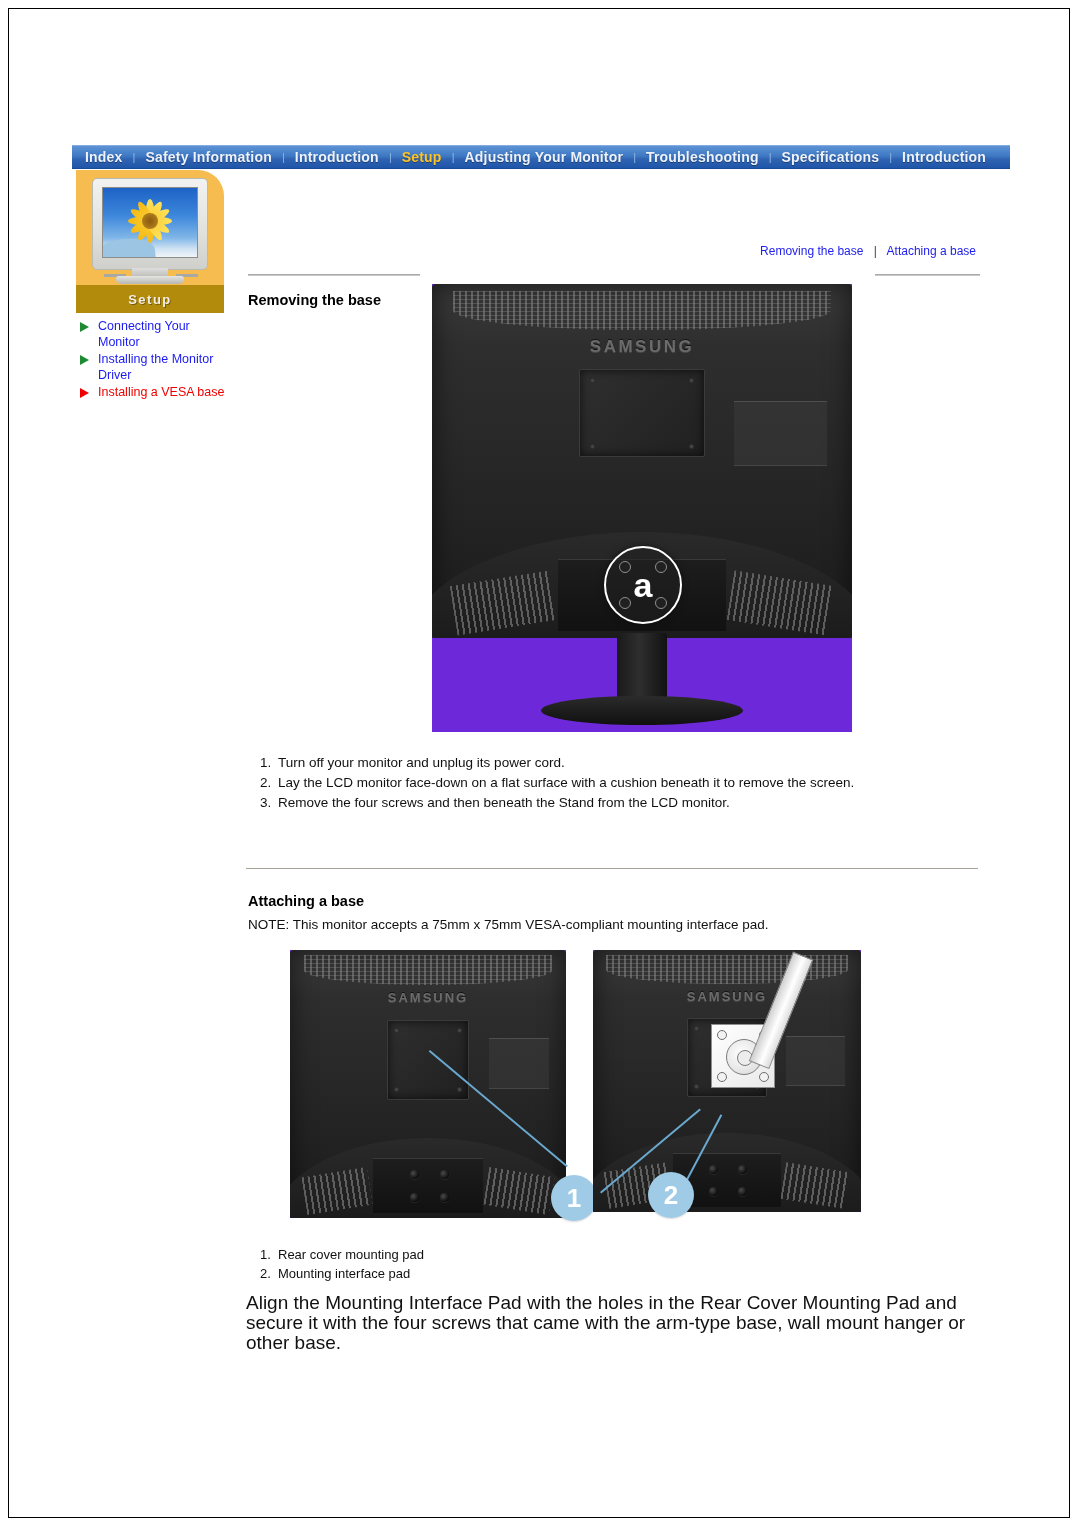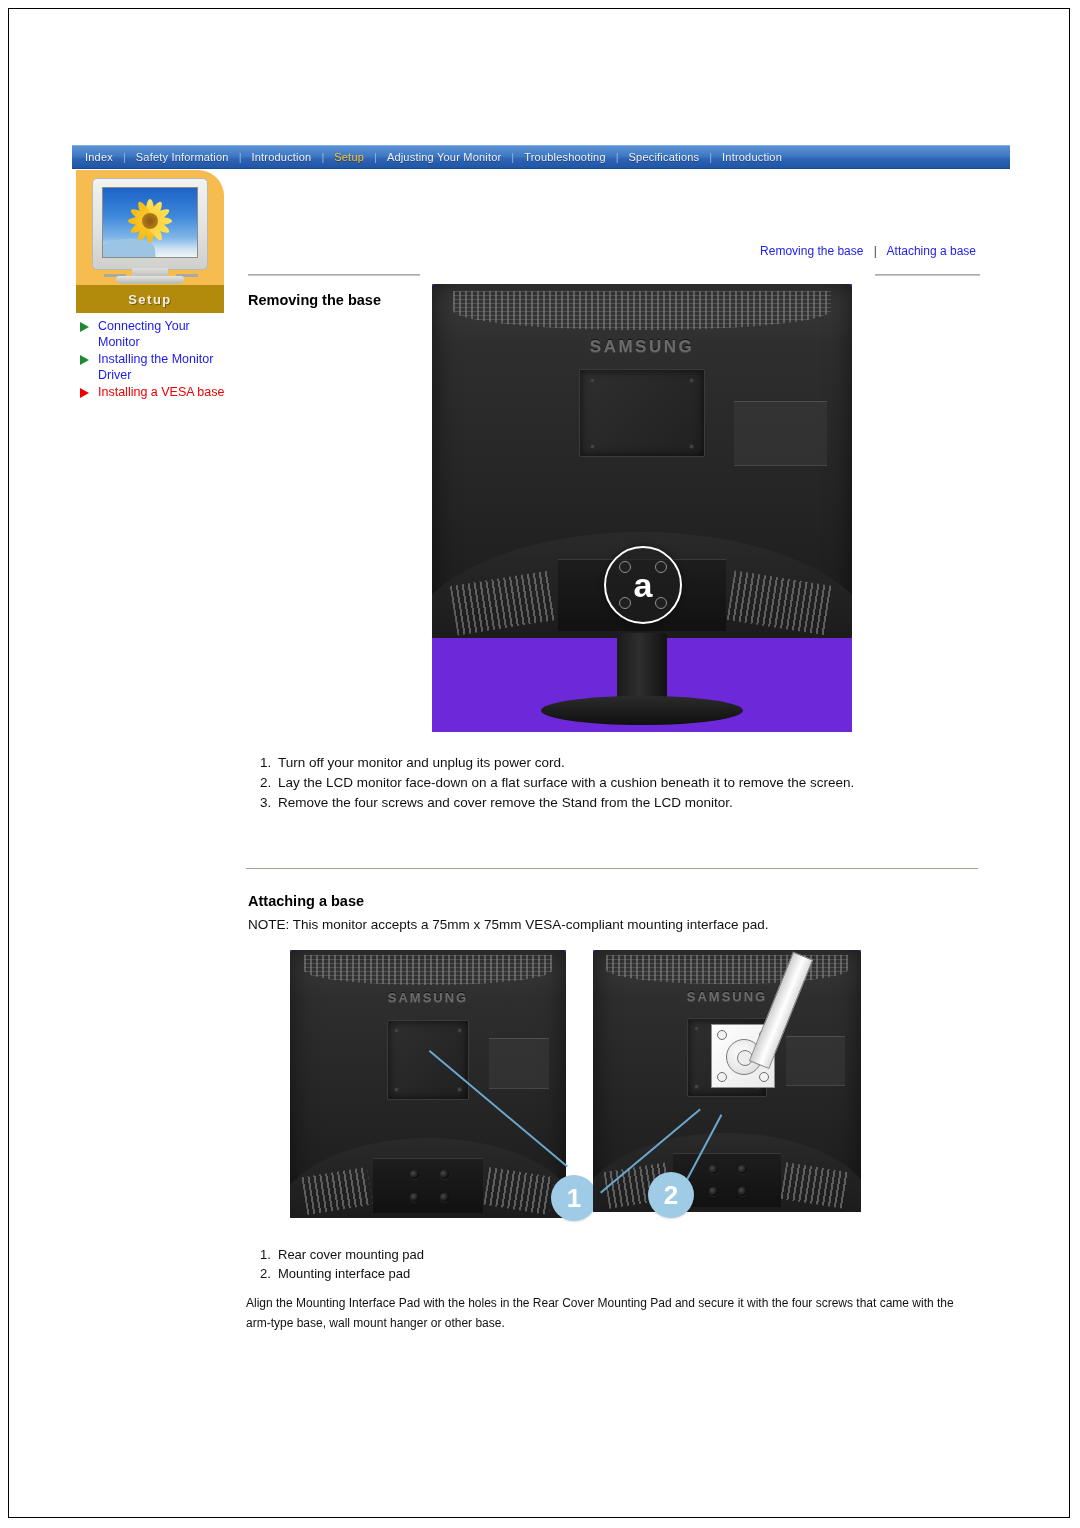--- a/index.html
+++ b/index.html
@@ -33,22 +33,22 @@
     background: linear-gradient(to bottom, #5d93d4 0%, #3f79c4 45%, #2f63b2 60%, #1f55a8 100%);
     border-top: 1px solid #82aee4;
     border-bottom: 1px solid #174a96;
     box-sizing: border-box;
     display: flex;
     align-items: center;
     padding: 0 4px;
   }
   .nav-item {
     color: #eef3fb;
-    font-size: 11px;
-    font-weight: normal;
+    font-size: 14px;
+    font-weight: bold;
     letter-spacing: 0.2px;
     padding: 0 9px;
     white-space: nowrap;
     text-shadow: 0 1px 0 rgba(0,0,0,.35);
     cursor: pointer;
   }
   .nav-item.active {
     color: #ffc423;
   }
   .nav-sep {
@@ -244,21 +244,21 @@
   #steps-removing { top: 753px; }
   #steps-attaching { top: 1245px; font-size: 13px; line-height: 19px; }
   .steps .row { display: flex; }
   .steps .num { width: 30px; flex: none; text-align: left; padding-left: 12px; box-sizing: border-box; }
   .steps .txt { flex: 1; }
 
   .para {
     position: absolute;
     left: 246px; top: 1293px;
     width: 722px;
-    font-size: 12px;
+    font-size: 19px;
     line-height: 20px;
     color: #111;
   }
 
   
   .mon {
     position: absolute;
     background: #6d28d9;
   }
   .mon .body {
@@ -581,21 +581,21 @@
   <div class="row">
     <span class="num">1.</span>
     <span class="txt">Turn off your monitor and unplug its power cord.</span>
   </div>
   <div class="row">
     <span class="num">2.</span>
     <span class="txt">Lay the LCD monitor face-down on a flat surface with a cushion beneath it to remove the screen.</span>
   </div>
   <div class="row">
     <span class="num">3.</span>
-    <span class="txt">Remove the four screws and cover remove the Stand from the LCD monitor.</span>
+    <span class="txt">Remove the four screws and then beneath the Stand from the LCD monitor.</span>
   </div>
 </div>
 
 <div class="rule-full"></div>
 
 <div class="h-sec" id="h-attaching">Attaching a base</div>
 <div class="note-line">NOTE: This monitor accepts a 75mm x 75mm VESA-compliant mounting interface pad.</div>
 
 <div class="mon" style="left:290px; top:950px; width:276px; height:268px;">
   <div class="body" style="height:100%;">

